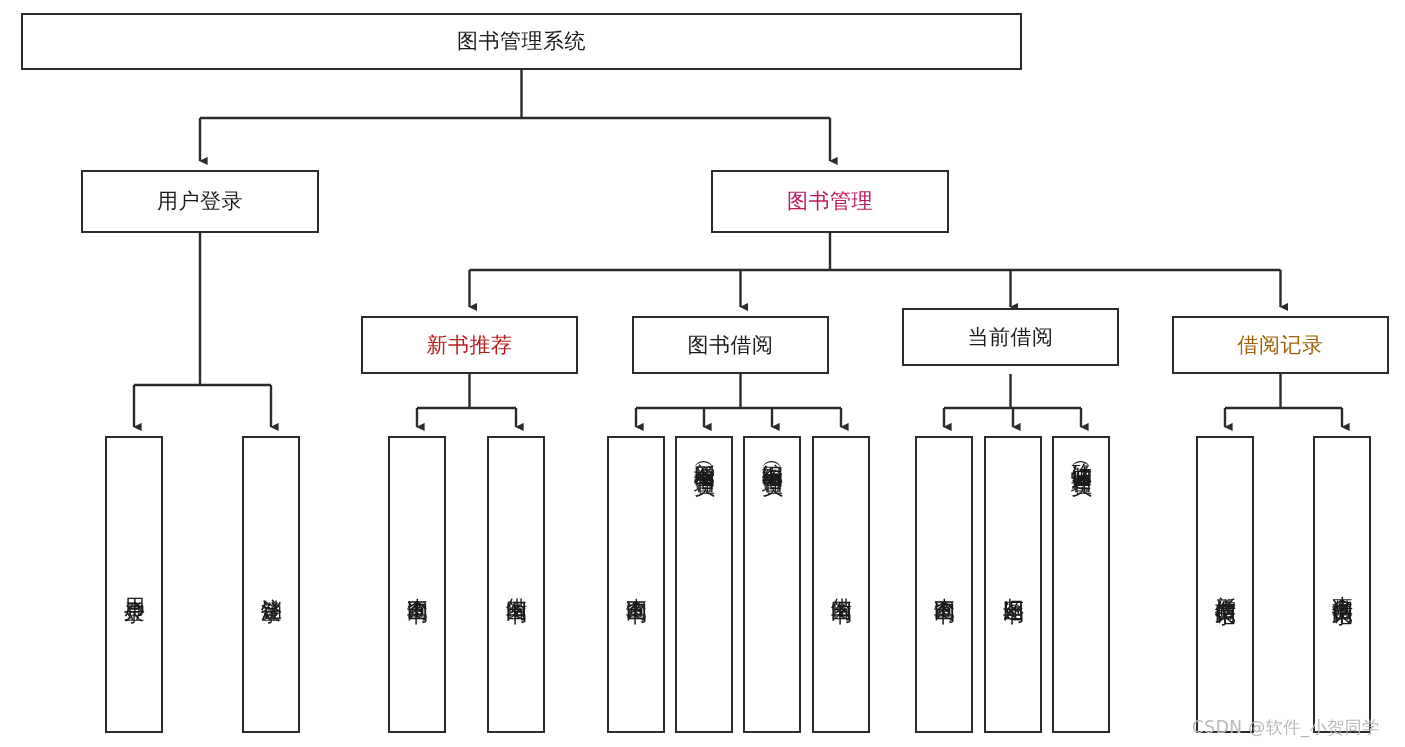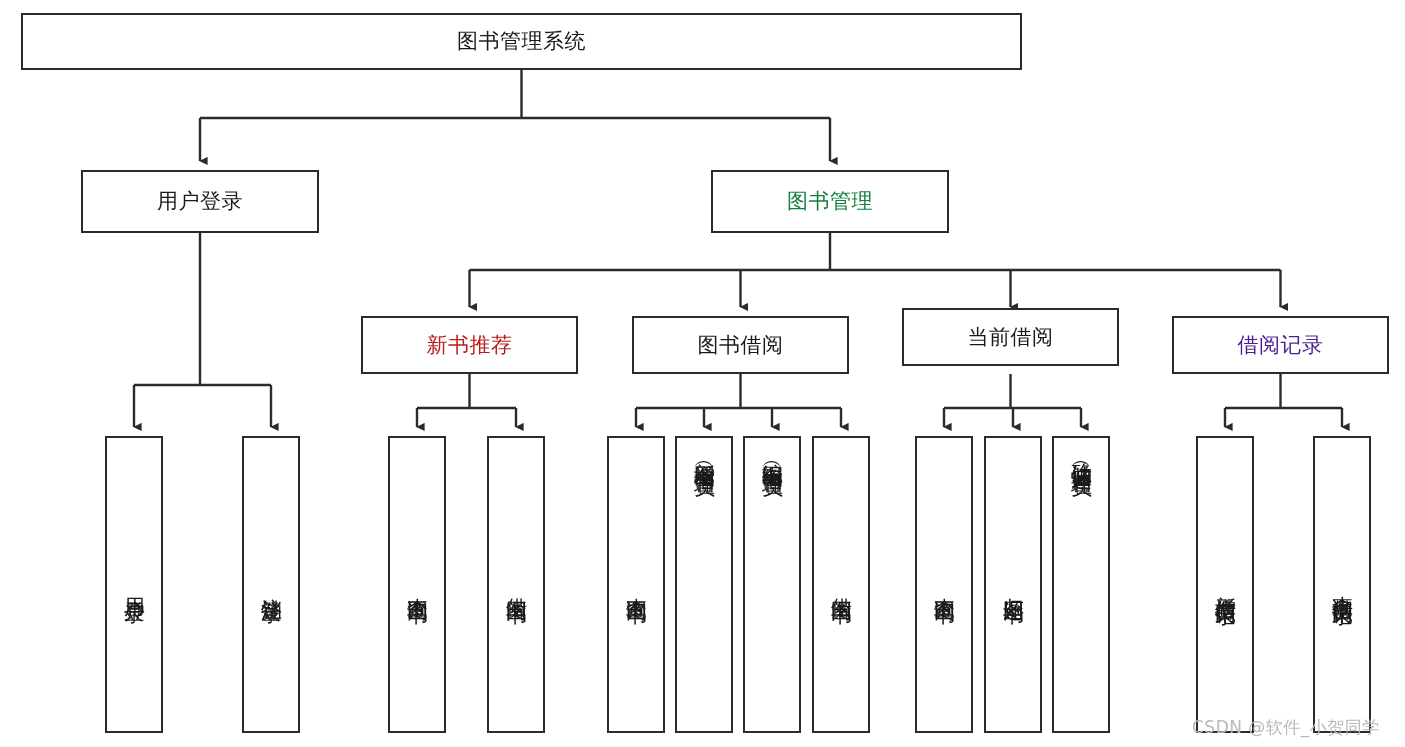--- a/index.html
+++ b/index.html
@@ -116,33 +116,33 @@
       </g>
   </svg>
 
   <div id="nodes">
       <div class="node horiz" style="left: 21px; top: 13px; width: 1001px; height: 57px; border-color: rgb(43, 43, 43); background: rgb(255, 255, 255); color: rgb(26, 26, 26);">
         <span class="label">图书管理系统</span>
       </div>
       <div class="node horiz" style="left: 81px; top: 170px; width: 238px; height: 63px; border-color: rgb(43, 43, 43); background: rgb(255, 255, 255); color: rgb(26, 26, 26);">
         <span class="label">用户登录</span>
       </div>
-      <div class="node horiz" style="left: 711px; top: 170px; width: 238px; height: 63px; border-color: rgb(43, 43, 43); background: rgb(255, 255, 255); color: #15803d;">
+      <div class="node horiz" style="left: 711px; top: 170px; width: 238px; height: 63px; border-color: rgb(43, 43, 43); background: rgb(255, 255, 255); color: #be185d;">
         <span class="label">图书管理</span>
       </div>
       <div class="node horiz" style="left: 361px; top: 316px; width: 217px; height: 58px; border-color: rgb(43, 43, 43); background: rgb(255, 255, 255); color: #b91c1c;">
         <span class="label">新书推荐</span>
       </div>
-      <div class="node horiz" style="left: 632px; top: 316px; width: 217px; height: 58px; border-color: rgb(43, 43, 43); background: rgb(255, 255, 255); color: rgb(26, 26, 26);">
+      <div class="node horiz" style="left: 632px; top: 316px; width: 197px; height: 58px; border-color: rgb(43, 43, 43); background: rgb(255, 255, 255); color: rgb(26, 26, 26);">
         <span class="label">图书借阅</span>
       </div>
       <div class="node horiz" style="left: 902px; top: 308px; width: 217px; height: 58px; border-color: rgb(43, 43, 43); background: rgb(255, 255, 255); color: rgb(26, 26, 26);">
         <span class="label">当前借阅</span>
       </div>
-      <div class="node horiz" style="left: 1172px; top: 316px; width: 217px; height: 58px; border-color: rgb(43, 43, 43); background: rgb(255, 255, 255); color: #4c1d95;">
+      <div class="node horiz" style="left: 1172px; top: 316px; width: 217px; height: 58px; border-color: rgb(43, 43, 43); background: rgb(255, 255, 255); color: #a16207;">
         <span class="label">借阅记录</span>
       </div>
       <div class="node vert mid" style="left: 105px; top: 436px; width: 58px; height: 297px; border-color: rgb(43, 43, 43); background: rgb(255, 255, 255); color: rgb(26, 26, 26);">
         <span class="label">用户登录</span>
       </div>
       <div class="node vert mid" style="left: 242px; top: 436px; width: 58px; height: 297px; border-color: rgb(43, 43, 43); background: rgb(255, 255, 255); color: rgb(26, 26, 26);">
         <span class="label">注销登录</span>
       </div>
       <div class="node vert mid" style="left: 388px; top: 436px; width: 58px; height: 297px; border-color: rgb(43, 43, 43); background: rgb(255, 255, 255); color: rgb(26, 26, 26);">
         <span class="label">查询图书</span>

